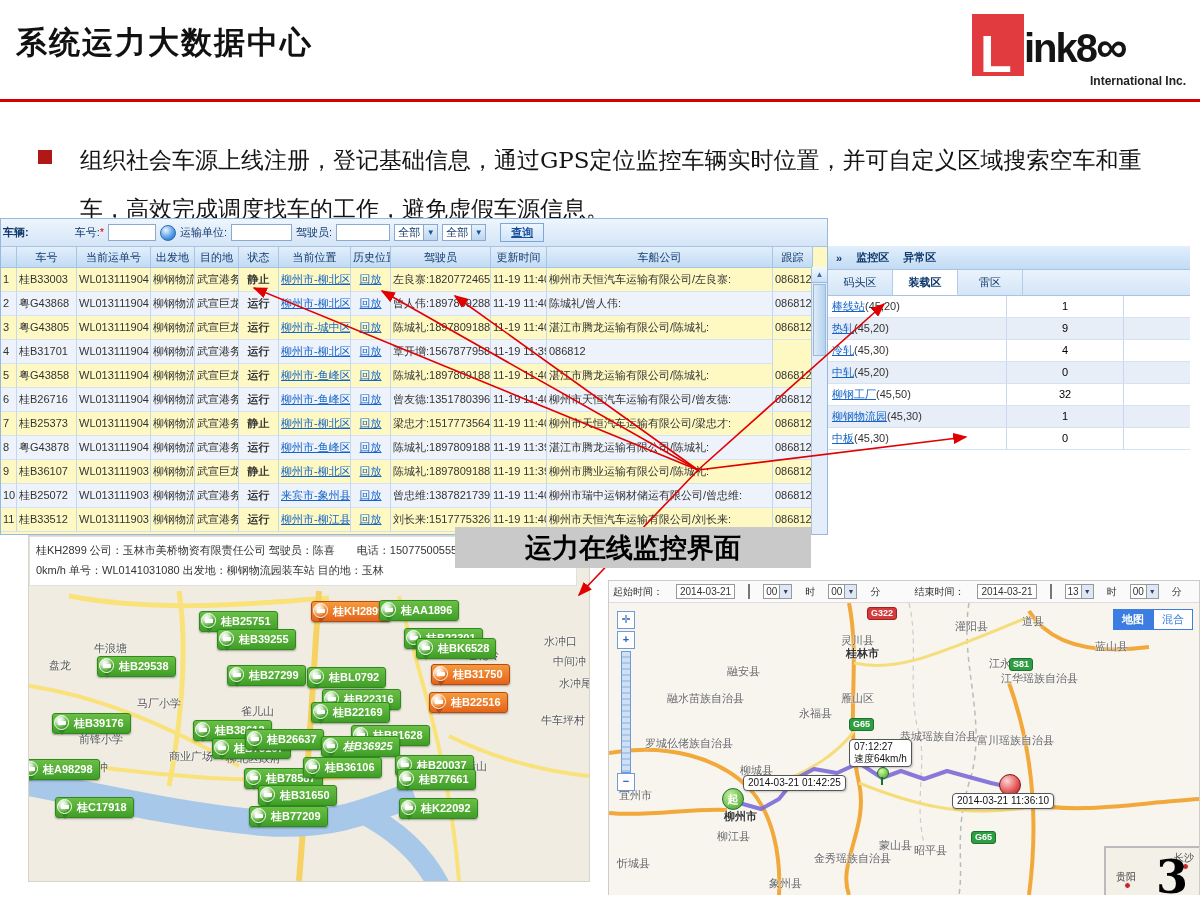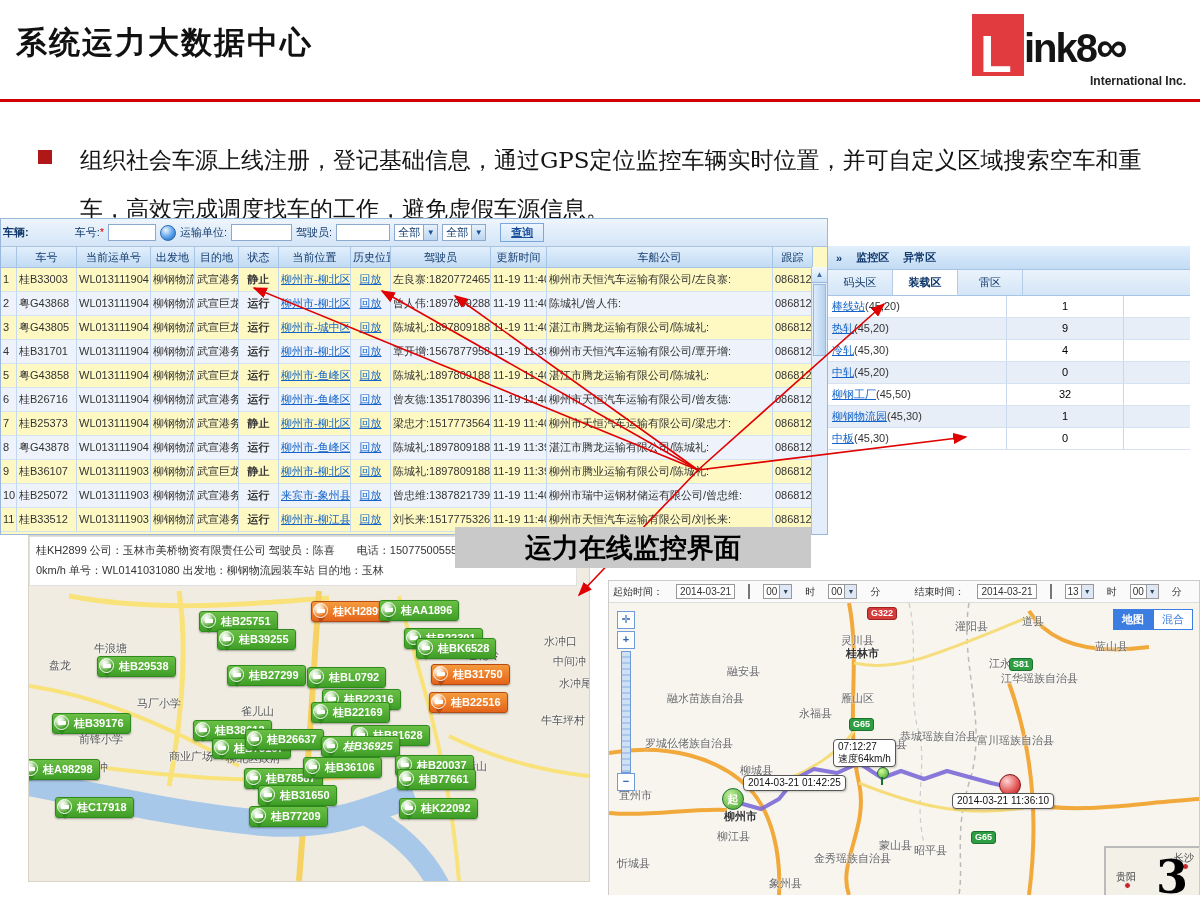--- a/index.html
+++ b/index.html
@@ -222,21 +222,20 @@
           <div>4</div>
           <div>桂B31701</div>
           <div>WL013111904</div>
           <div>柳钢物流</div>
           <div>武宣港务</div>
           <div class="st-run">运行</div>
           <div style="text-align: center;"><a class="lk">柳州市-柳北区</a></div>
           <div style="text-align: center;"><a class="lk">回放</a></div>
           <div>覃开增:15678779588</div>
           <div>11-19 11:39</div>
-          <div>柳州市天恒汽车运输有限公司/覃开增:</div>
           <div>086812</div>
         </div>
         <div class="vt-grid vt-row">
           <div>5</div>
           <div>粤G43858</div>
           <div>WL013111904</div>
           <div>柳钢物流</div>
           <div>武宣巨龙</div>
           <div class="st-run">运行</div>
           <div style="text-align: center;"><a class="lk">柳州市-鱼峰区</a></div>
@@ -542,21 +541,21 @@
       </div>
       <div class="maptype">
         <div class="on">地图</div>
         <div class="off">混合</div>
       </div>
       <div class="m-start" style="left:113px;top:185px">起</div>
       <div class="m-pin" style="left:268px;top:164px"></div>
       <div class="m-end" style="left:390px;top:171px"></div>
       <div id="rm-tips">
           <div class="tip" style="left: 134px; top: 172px;">2014-03-21 01:42:25</div>
-          <div class="tip" style="left: 224px; top: 136px;">07:12:27
+          <div class="tip" style="left: 240px; top: 136px;">07:12:27
 速度64km/h</div>
           <div class="tip" style="left: 343px; top: 166px; margin-top: 24px;">2014-03-21 11:36:10</div>
         </div>
       <div class="minimap">
           <div id="mm-cities">
             <div class="c" style="left: 10px; top: 22px;">贵阳</div>
             <div class="d" style="left: 18px; top: 34px;"></div>
             <div class="c" style="left: 68px; top: 3px;">长沙</div>
             <div class="d" style="left: 76px; top: 15px;"></div>
           </div>

